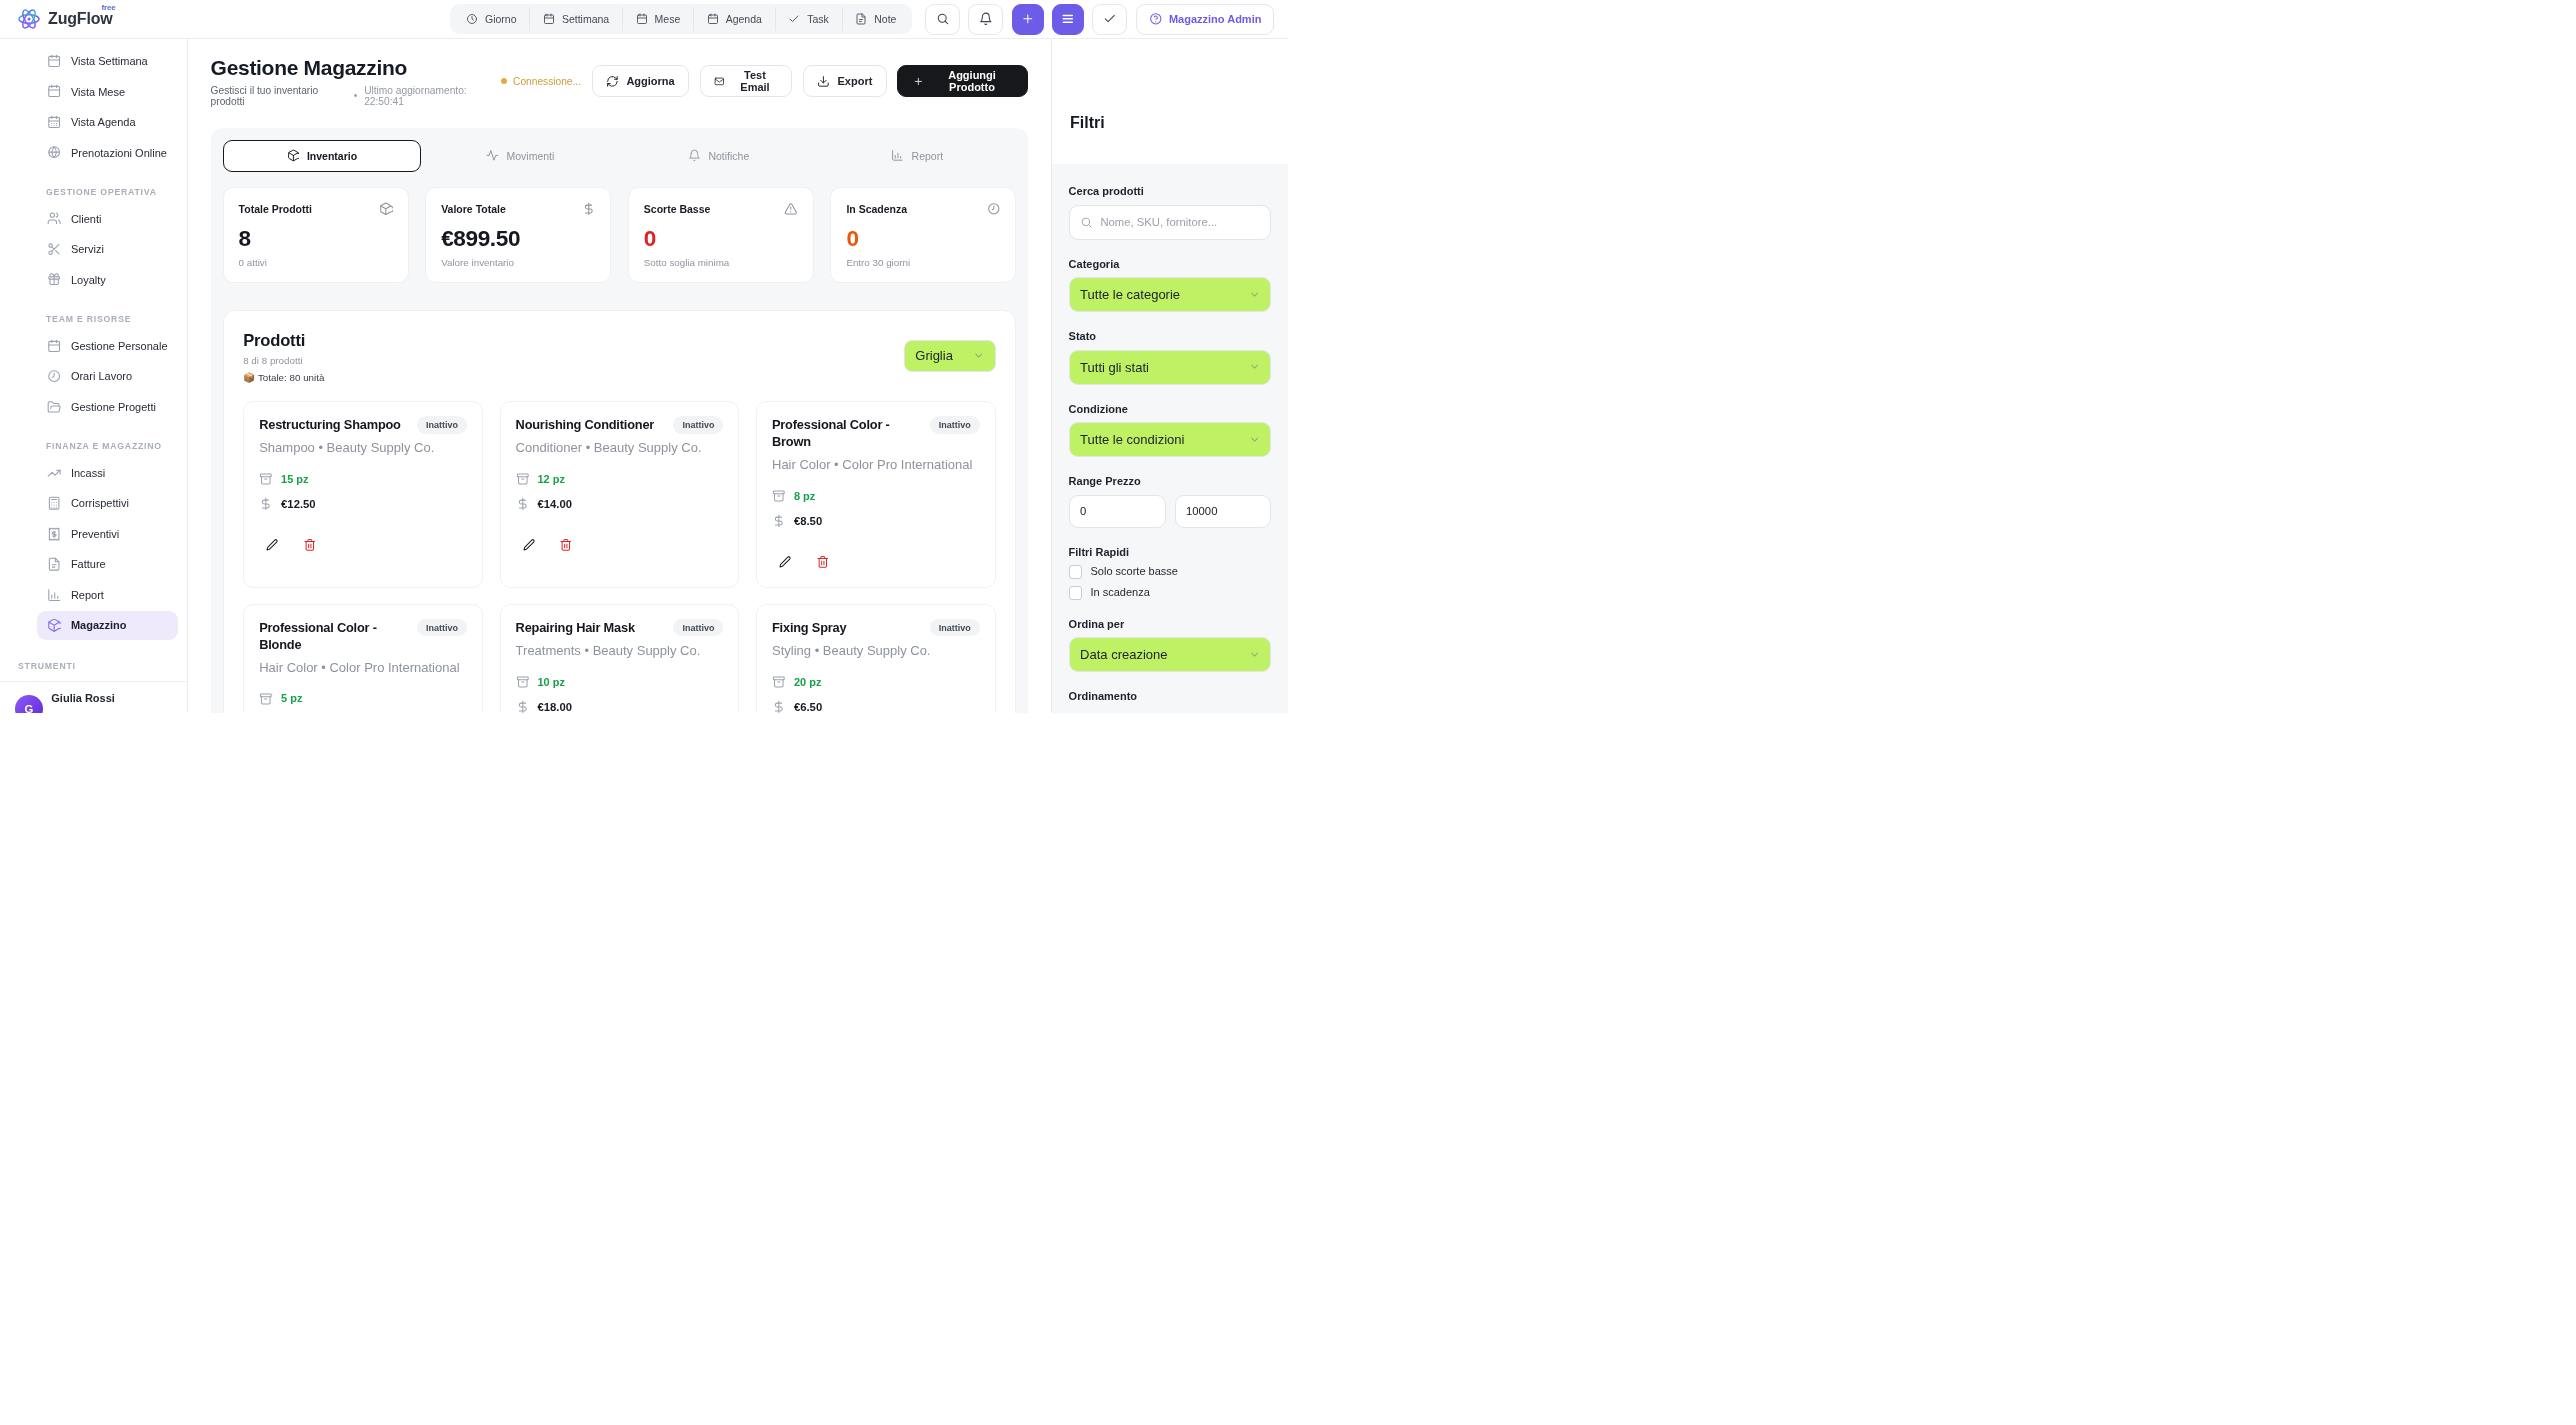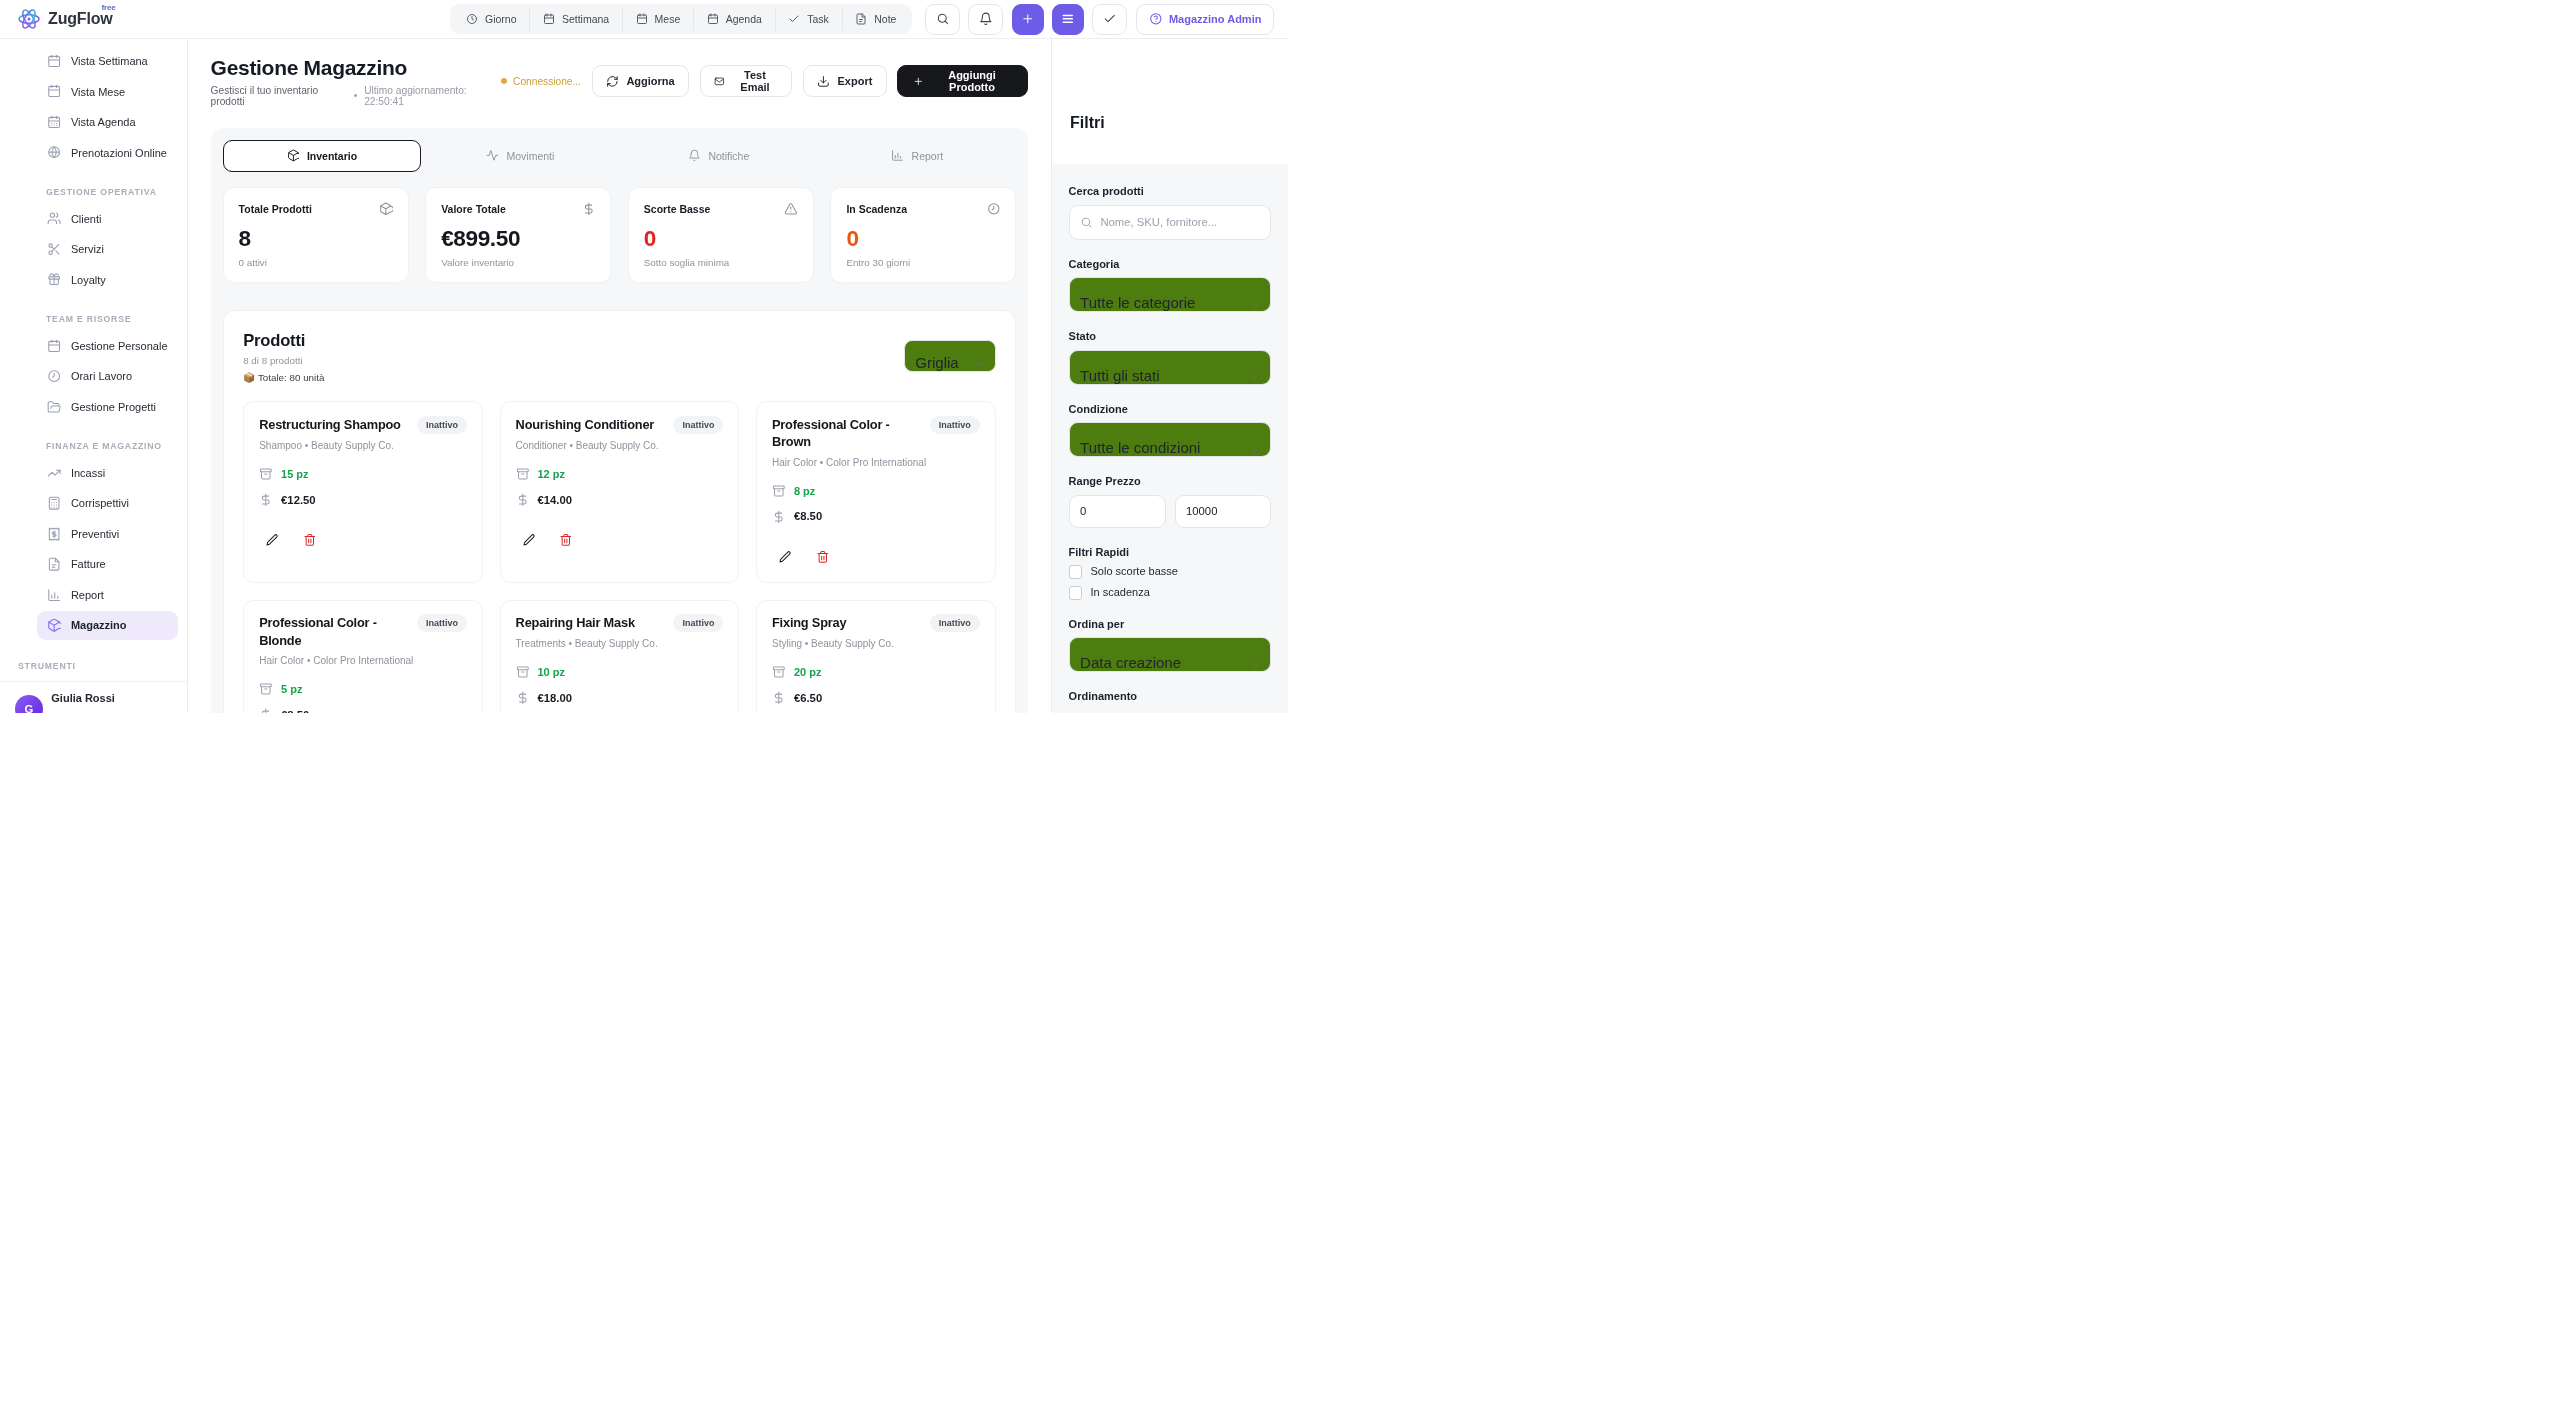--- a/index.html
+++ b/index.html
@@ -77,31 +77,31 @@
   .stat-top .i { width:13.6px; height:13.6px; color:#8b919b; }
   .stat-val { margin-top:9.8px; font-size:22.6px; font-weight:800; letter-spacing:-0.4px; color:#15181e; }
   .stat-val.red { color:#dc2626; } .stat-val.orange { color:#ea580c; }
   .stat-cap { margin-top:5.3px; font-size:9.8px; color:#8f959e; }
 
   .products { margin-top:27px; background:#fff; border:0.8px solid #eff0f2; border-radius:12px; padding:19.6px; }
   .prod-head { display:flex; align-items:flex-start; justify-content:space-between; }
   h2 { font-size:16.6px; font-weight:800; letter-spacing:-0.2px; color:#14181f; }
   .prod-count { margin-top:3.8px; font-size:9.8px; color:#8f959e; }
   .prod-total { margin-top:6.8px; font-size:9.8px; color:#3c424c; }
-  .select { display:flex; align-items:flex-end; justify-content:space-between; background:#4d7c0f; border:0.8px solid #e3e5e9;
-    border-radius:8.3px; height:32px; padding:0 10.5px; font-size:15px; color:#20252e; cursor:pointer; }
+  .select { display:flex; align-items:center; justify-content:space-between; background:#bef264; border:0.8px solid #e3e5e9;
+    border-radius:8.3px; height:32px; padding:0 10.5px; font-size:13px; color:#20252e; cursor:pointer; }
   .select .i { width:11.3px; height:11.3px; color:#6b7280; }
   .select.sm { width:92px; margin-top:9px; }
 
   .grid { display:grid; grid-template-columns:repeat(3,1fr); gap:16.6px; margin-top:18px; }
   .card { background:#fff; border:0.8px solid #f1f2f4; border-radius:10.5px; padding:13.6px 15px; }
   .card-top { display:flex; align-items:flex-start; justify-content:space-between; gap:7.5px; }
   .card-top h3 { font-size:12.8px; font-weight:700; letter-spacing:-0.2px; line-height:1.35; color:#14171c; }
   .badge { flex:none; background:#f2f3f5; color:#434a55; font-size:9px; font-weight:600; padding:3.8px 9px; border-radius:752px; }
-  .meta { margin-top:4.5px; font-size:10px; line-height:1.55; color:#8d939d; }
+  .meta { margin-top:4.5px; font-size:13px; line-height:1.55; color:#8d939d; }
   .crow { display:flex; align-items:center; gap:8.3px; }
   .crow.stock { margin-top:13.6px; }
   .crow.price { margin-top:12px; }
   .crow .i { width:13.6px; height:13.6px; color:#9aa1ad; flex:none; }
   .qty { font-size:11px; font-weight:700; color:#16a34a; }
   .prc { font-size:11.3px; font-weight:600; color:#181c23; }
   .acts { margin-top:22.6px; display:flex; align-items:center; gap:12px; }
   .act { width:25.6px; height:22.6px; display:grid; place-items:center; background:transparent; border:none; cursor:pointer; color:#191d24; }
   .act .i { width:13.6px; height:13.6px; }
   .act.danger { color:#dc2626; }

